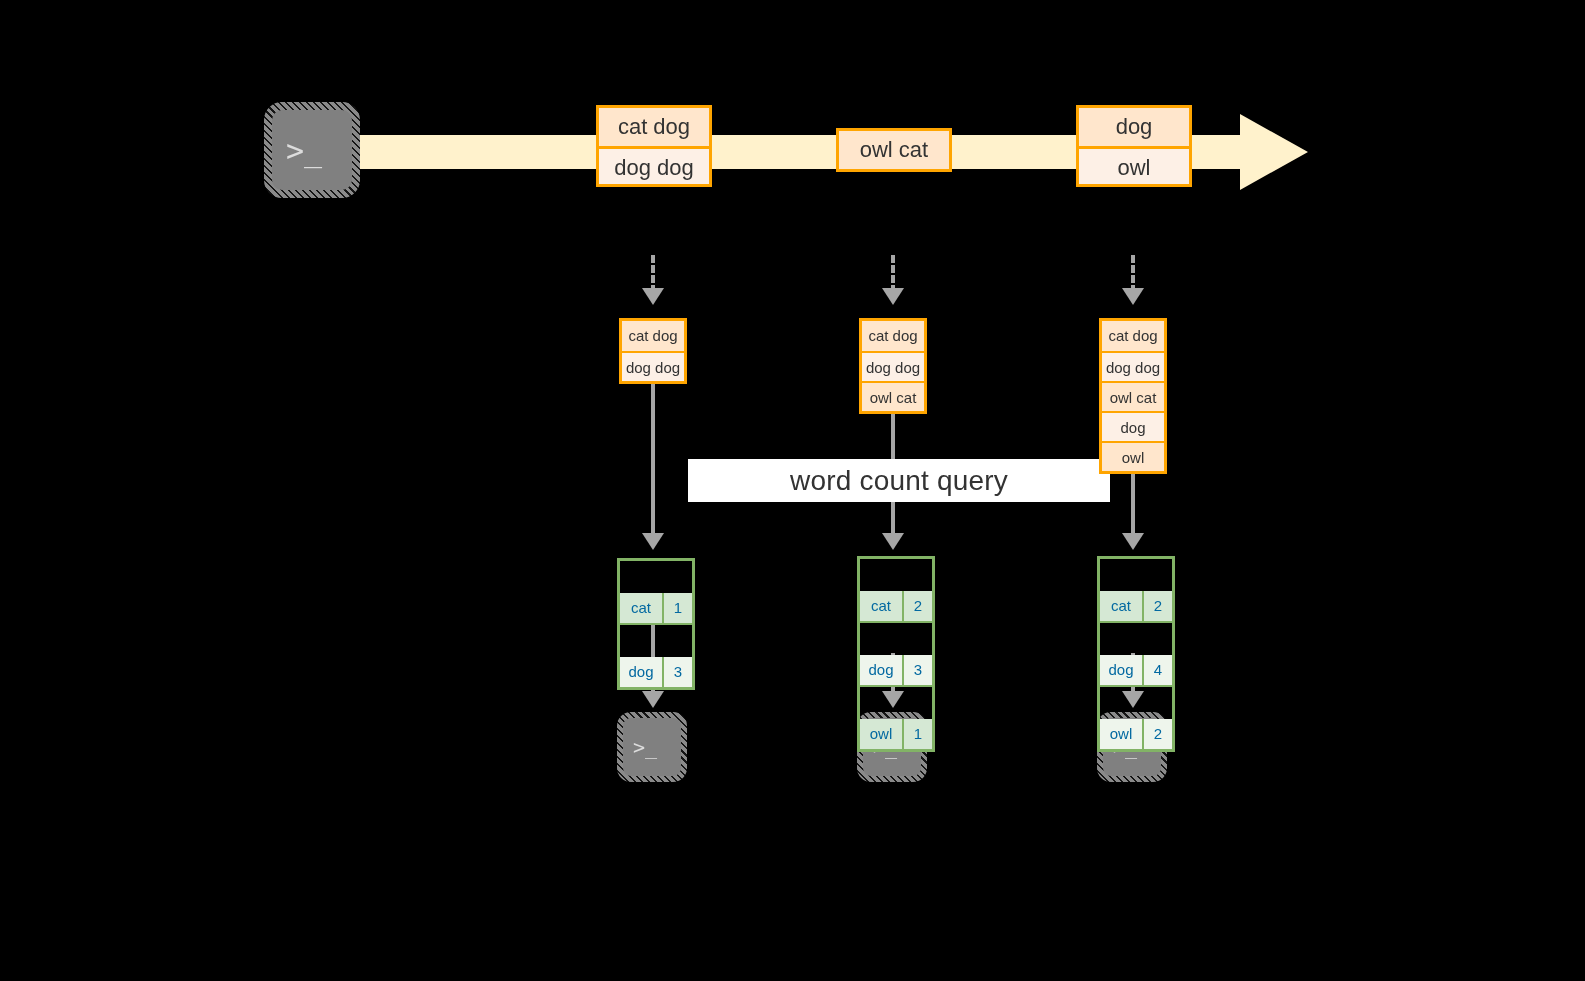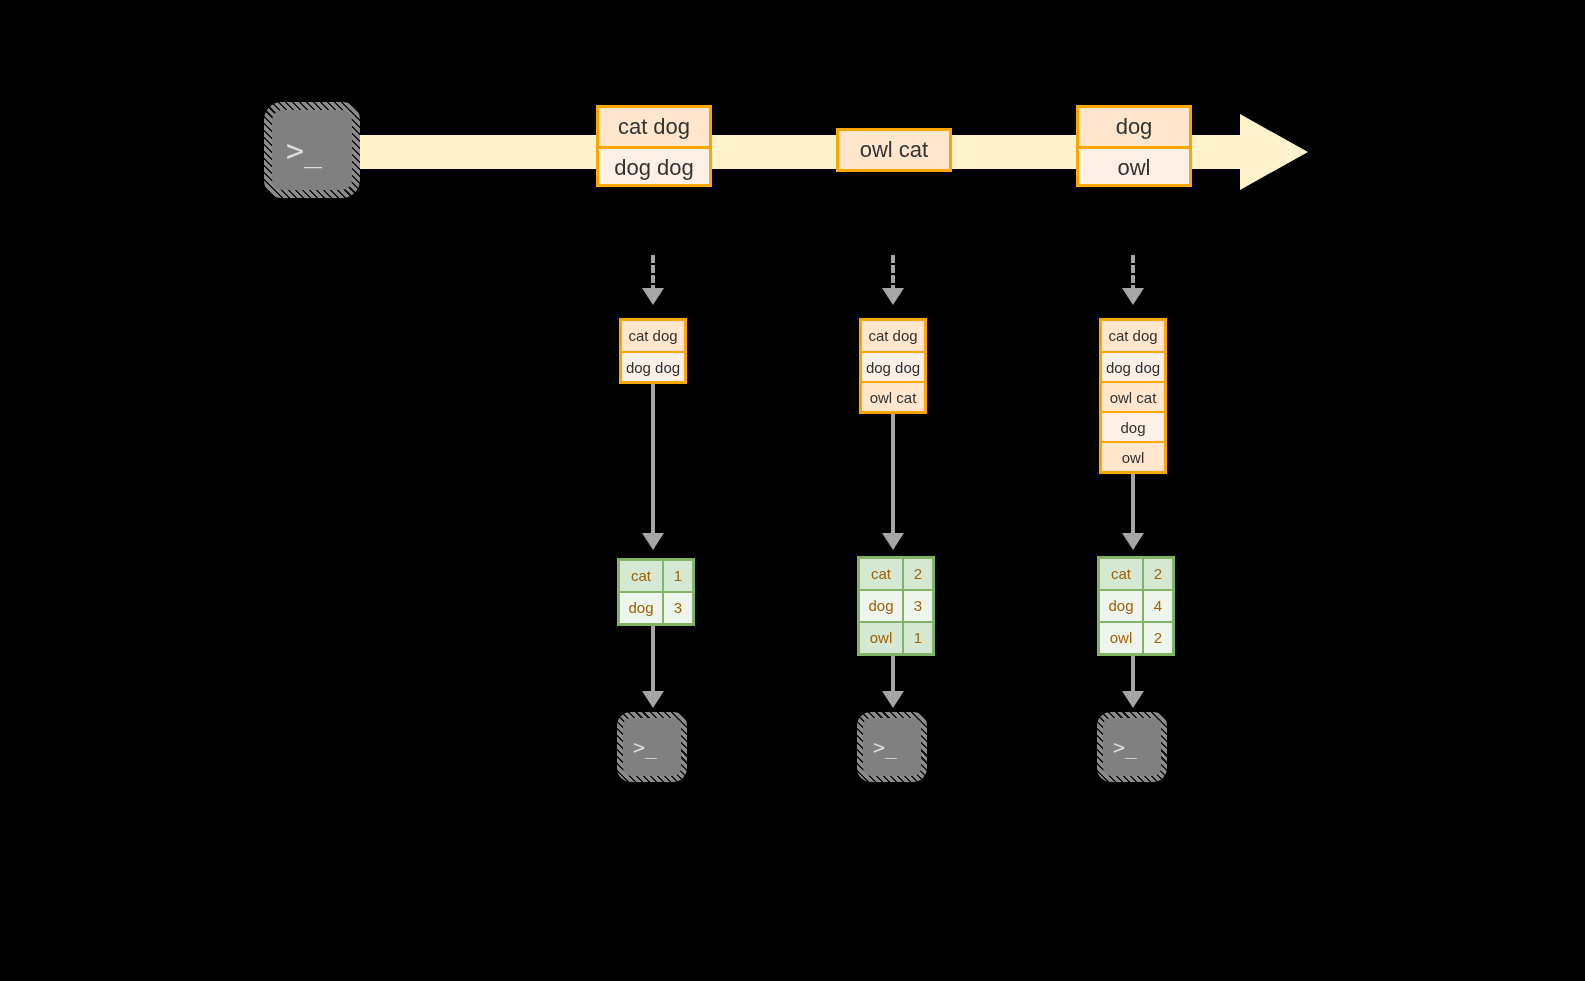--- a/index.html
+++ b/index.html
@@ -111,23 +111,24 @@
     border: 3px solid #82B366;
     border-collapse: collapse;
   }
   .gtable .grow { display: flex; }
   .gtable .grow + .grow { border-top: 2px solid #82B366; }
   .gtable .gcell {
     height: 30px;
     line-height: 30px;
     text-align: center;
     font-size: 15px;
-    color: #a16207;
+    color: #0369a1;
     white-space: nowrap;
     overflow: hidden;
+    margin-top: 32px;
   }
   .gtable .gcell.word { width: 44px; border-right: 2px solid #82B366; }
   .gtable .gcell.num  { width: 28px; }
   .gtable .grow.a .gcell { background: #D5E8D4; }
   .gtable .grow.b .gcell { background: #EEF5EC; }
 
   
   .vline {
     position: absolute;
     width: 4px;
@@ -224,20 +225,23 @@
 
   <div class="vline" style="left:651px; top:382px; height:153px;"></div>
   <div class="vhead" style="left:642px; top:533px;"></div>
 
   <div class="vline" style="left:891px; top:412px; height:123px;"></div>
   <div class="vhead" style="left:882px; top:533px;"></div>
 
   <div class="vline" style="left:1131px; top:472px; height:63px;"></div>
   <div class="vhead" style="left:1122px; top:533px;"></div>
 
+  <div class="query-band" style="left:688px; top:459px; width:422px; height:43px;">
+    <span class="label">word count query</span>
+  </div>
 
   <div class="gtable" style="left:617px; top:558px;">
     <div class="grow a">
       <div class="gcell word">cat</div>
       <div class="gcell num">1</div>
     </div>
     <div class="grow b">
       <div class="gcell word">dog</div>
       <div class="gcell num">3</div>
     </div>

